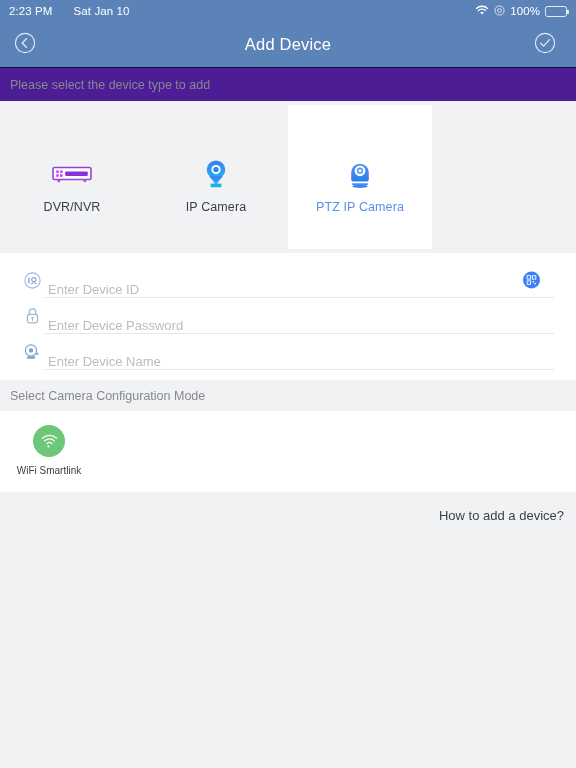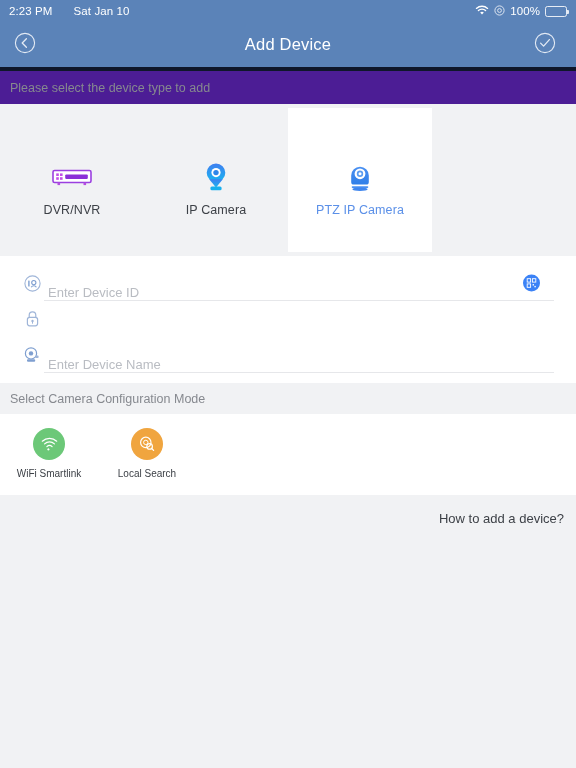--- a/index.html
+++ b/index.html
@@ -72,21 +72,21 @@
   }
 
   
   .nav-bar {
     height: 45px;
     background: #5b83b8;
     display: flex;
     align-items: center;
     position: relative;
     flex: none;
-    border-bottom: 4px solid #0f172a;
+    border-bottom: 1px solid #0f172a;
   }
   .nav-btn {
     width: 46px; height: 45px;
     display: flex; align-items: center; justify-content: center;
     cursor: pointer;
   }
   .nav-btn.left { margin-left: 2px; }
   .nav-btn.right { margin-left: auto; margin-right: 8px; }
   .nav-title {
     position: absolute;
@@ -388,20 +388,23 @@
 
     <div class="field-row">
       <span class="field-icon">
         <svg width="15" height="18" viewBox="0 0 15 18">
           <path d="M4.2 7.4 L4.2 5.2 A3.3 3.3 0 0 1 10.8 5.2 L10.8 7.4" stroke="#9fb5d8" stroke-width="1.2" fill="none"></path>
           <rect x="2.4" y="7.4" width="10.2" height="8.4" rx="2.2" stroke="#9fb5d8" stroke-width="1.2" fill="none"></rect>
           <circle cx="7.5" cy="11.0" r="1.2" fill="#9fb5d8"></circle>
           <rect x="7.0" y="11.4" width="1.0" height="2.4" rx="0.5" fill="#9fb5d8"></rect>
         </svg>
       </span>
+      <span class="field-input-wrap">
+        <input class="field-input" type="password" placeholder="Enter Device Password" style="">
+      </span>
     </div>
 
     <div class="field-row">
       <span class="field-icon">
         <svg width="18" height="18" viewBox="0 0 18 18">
           <circle cx="8.0" cy="7.4" r="5.6" stroke="#7f9fd0" stroke-width="1.2" fill="none"></circle>
           <circle cx="8.0" cy="7.4" r="2.2" fill="#7f9fd0"></circle>
           <rect x="4.0" y="13.2" width="8.2" height="2.6" rx="1.1" fill="#7f9fd0"></rect>
           <rect x="12.4" y="9.6" width="3.2" height="2.4" rx="0.8" fill="#9fb5d8"></rect>
         </svg>
@@ -422,30 +425,19 @@
         <svg width="19" height="16" viewBox="0 0 19 16">
           <path d="M9.5 13.4 A1.1 1.1 0 1 0 9.5 13.42 Z" fill="#ffffff"></path>
           <path d="M6.9 10.6 A3.9 3.9 0 0 1 12.1 10.6" stroke="#ffffff" stroke-width="1.25" fill="none" stroke-linecap="round"></path>
           <path d="M4.6 7.9 A7.2 7.2 0 0 1 14.4 7.9" stroke="#ffffff" stroke-width="1.25" fill="none" stroke-linecap="round"></path>
           <path d="M2.3 5.2 A10.6 10.6 0 0 1 16.7 5.2" stroke="#ffffff" stroke-width="1.25" fill="none" stroke-linecap="round"></path>
         </svg>
       </span>
       <span class="mode-label">WiFi Smartlink</span>
     </div>
 
-    <div class="mode-item">
-      <span class="mode-circle" style="background:#f0a53f;">
-        <svg width="18" height="18" viewBox="0 0 18 18">
-          <circle cx="7.8" cy="7.4" r="5.2" stroke="#ffffff" stroke-width="1.2" fill="none"></circle>
-          <circle cx="7.8" cy="7.4" r="2.2" stroke="#ffffff" stroke-width="1.0" fill="none"></circle>
-          <circle cx="11.6" cy="11.4" r="2.8" stroke="#ffffff" stroke-width="1.2" fill="none"></circle>
-          <path d="M13.7 13.5 L15.6 15.4" stroke="#ffffff" stroke-width="1.3" stroke-linecap="round"></path>
-        </svg>
-      </span>
-      <span class="mode-label">Local Search</span>
-    </div>
   </div>
 
   <div class="help-area">
     <span class="help-link">How to add a device?</span>
   </div>
 
 </div>
 
 </body></html>

